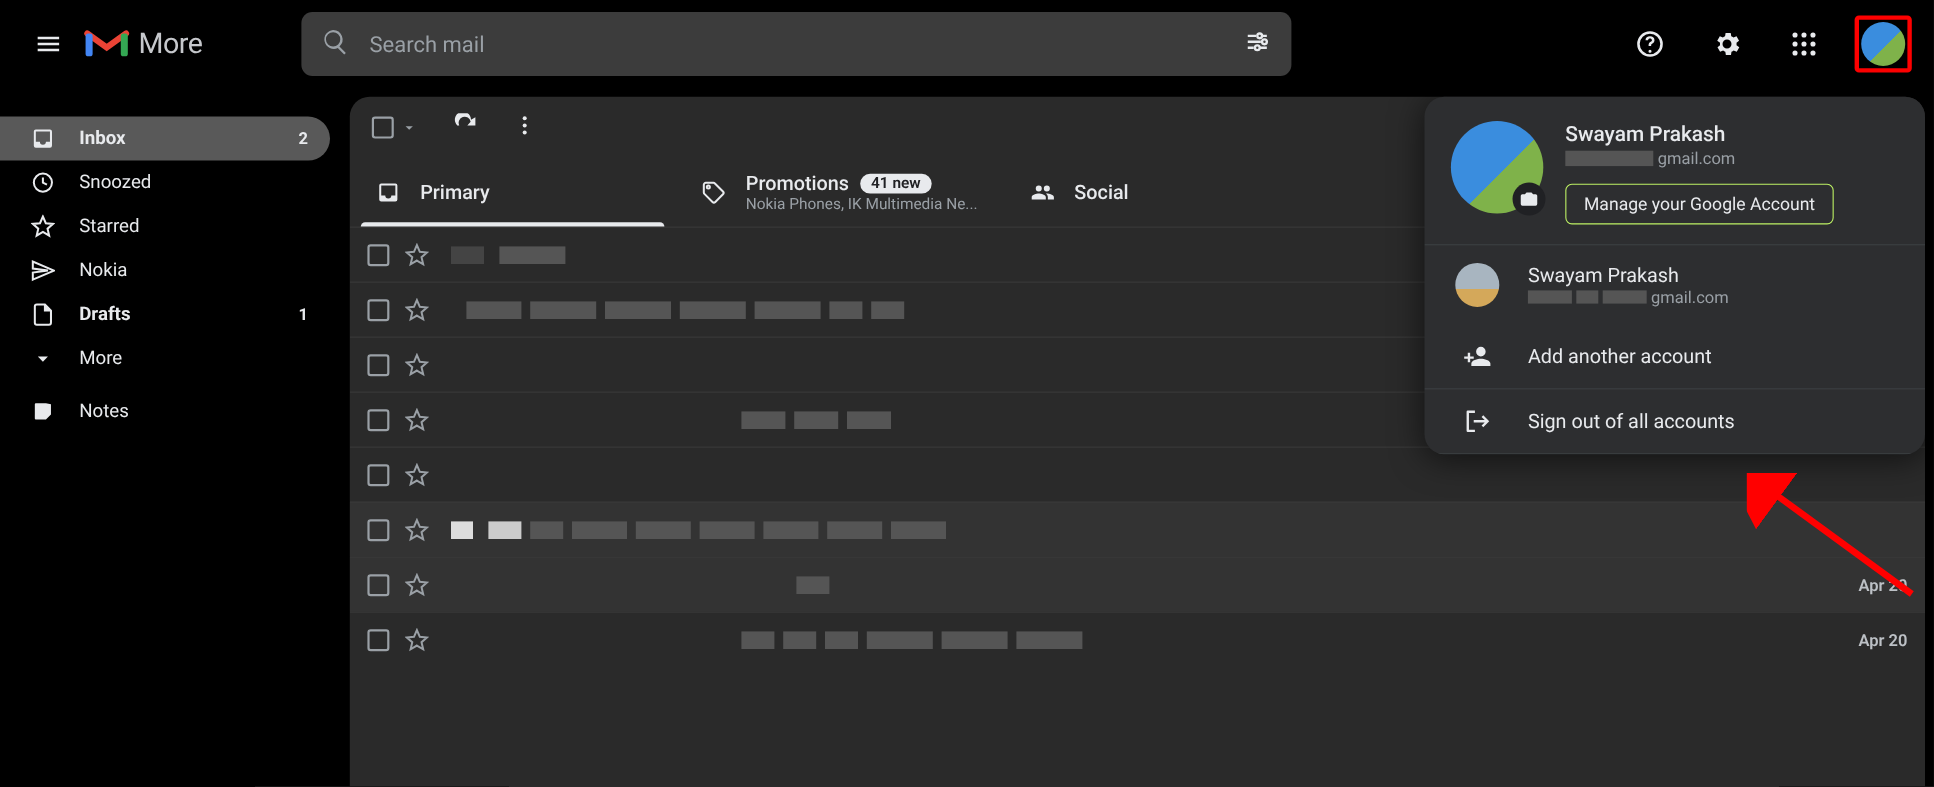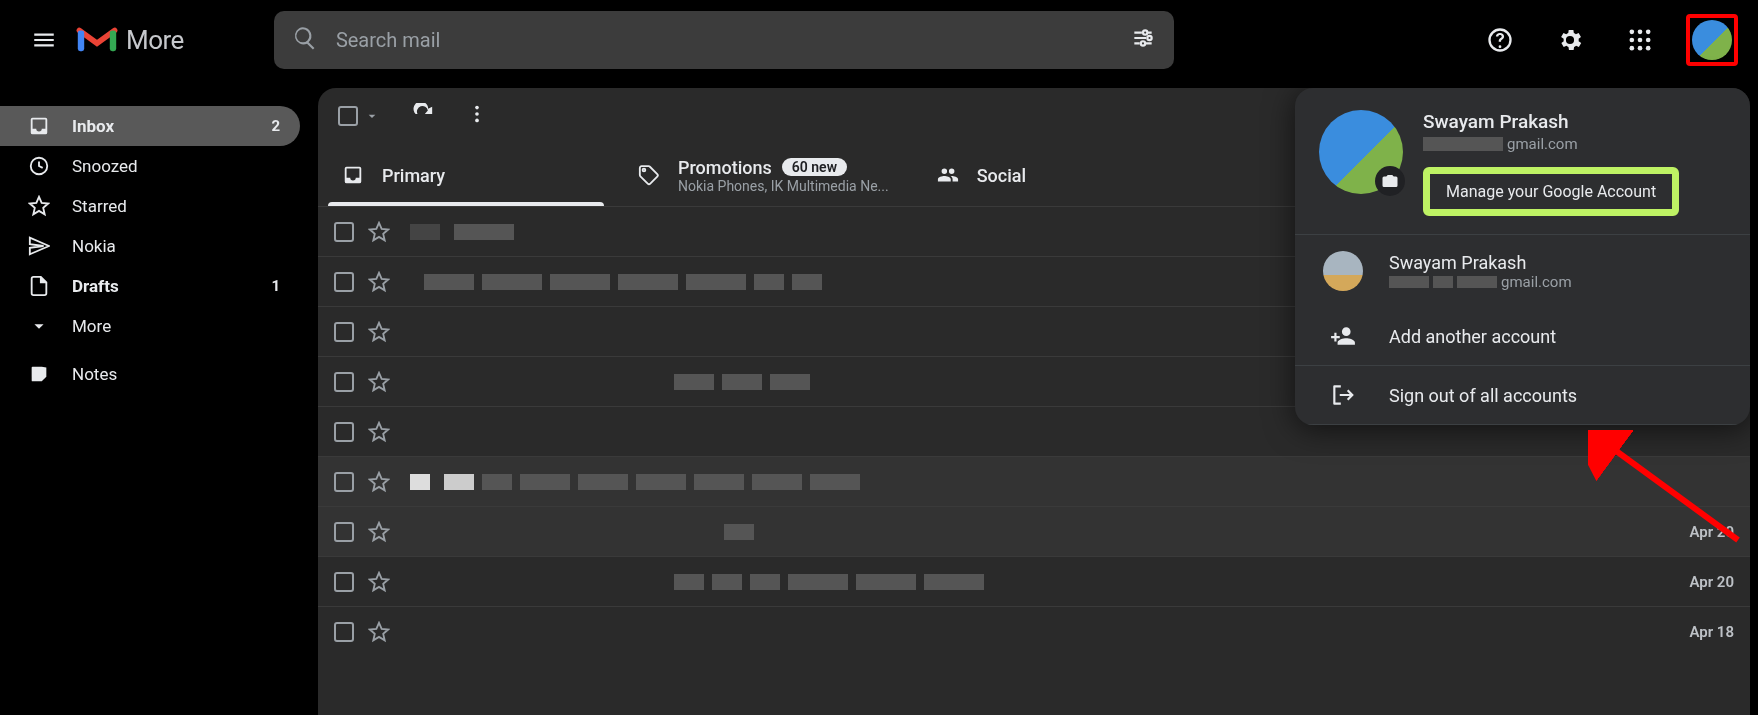--- a/index.html
+++ b/index.html
@@ -73,21 +73,21 @@
 
   
   .popover { position:absolute; top:88px; right:8px; width:455px; background:#2d2e30; border-radius:18px; overflow:hidden; box-shadow:0 4px 30px rgba(0,0,0,0.6); }
   .pop-top { padding:22px 24px 18px; display:flex; gap:20px; align-items:flex-start; }
   .pop-av { width:84px; height:84px; border-radius:50%; background:linear-gradient(135deg,#3a8dde 0%,#3a8dde 55%,#7fb24a 55%,#7fb24a 100%); position:relative; flex-shrink:0; }
   .pop-av .cam { position:absolute; right:-2px; bottom:-2px; width:30px; height:30px; border-radius:50%; background:#202124; display:flex; align-items:center; justify-content:center; }
   .pop-av .cam svg { width:18px; height:18px; fill:#e8eaed; }
   .pop-info .nm { font-size:19px; font-weight:500; }
   .pop-info .em { font-size:15px; color:#9aa0a6; margin-top:2px; display:flex; align-items:center; gap:4px; }
   .pop-info .em .blur { width:80px; height:14px; background:#555; display:inline-block; }
-  .manage { margin-top:14px; border:7px solid #bef264; border-radius:6px; padding:8px 16px; font-size:16px; cursor:pointer; display:inline-block; }
+  .manage { margin-top:14px; border:1px solid #bef264; border-radius:6px; padding:8px 16px; font-size:16px; cursor:pointer; display:inline-block; }
 
   .pop-sep { height:1px; background:#3c4043; }
   .pop-row { display:flex; align-items:center; gap:26px; padding:16px 28px; cursor:pointer; }
   .pop-row .ric { width:40px; display:flex; justify-content:center; }
   .pop-row .ric svg { width:26px; height:26px; fill:#e8eaed; }
   .pop-row .rav { width:40px; height:40px; border-radius:50%; background:linear-gradient(180deg,#a8b5c0 0%,#a8b5c0 60%,#d4a85a 60%); }
   .pop-row .rtxt .nm2 { font-size:18px; }
   .pop-row .rtxt .em2 { font-size:15px; color:#9aa0a6; display:flex; align-items:center; gap:4px; }
   .pop-row .rtxt .em2 .blur { width:40px; height:12px; background:#555; }
 
@@ -262,21 +262,21 @@
           <span class="t-label">Primary</span>
         </div>
     </div>
     <div class="tab">
       <svg viewBox="0 0 24 24">
           <path d="M21 11l-8-8a2 2 0 00-1.4-.6H4a2 2 0 00-2 2v7.6c0 .5.2 1 .6 1.4l8 8a2 2 0 002.8 0l7.6-7.6a2 2 0 000-2.8zM6.5 8A1.5 1.5 0 118 6.5 1.5 1.5 0 016.5 8z" fill="none" stroke="#e8eaed" stroke-width="2"></path>
         </svg>
       <div class="t-body">
         <div class="t-row">
           <span class="t-label">Promotions</span>
-          <span class="badge">60 new</span>
+          <span class="badge">41 new</span>
         </div>
         <span class="t-sub">Nokia Phones, IK Multimedia Ne...</span>
       </div>
     </div>
     <div class="tab">
       <svg viewBox="0 0 24 24">
           <path d="M16 11a3 3 0 10-3-3 3 3 0 003 3zM8 11a3 3 0 10-3-3 3 3 0 003 3zM8 13c-2.3 0-7 1.2-7 3.5V19h14v-2.5C15 14.2 10.3 13 8 13zm8 0c-.3 0-.6 0-1 .1 1.2.9 2 2 2 3.4V19h6v-2.5c0-2.3-4.7-3.5-7-3.5z"></path>
         </svg>
       <div class="t-body">
           <span class="t-label">Social</span>
@@ -376,29 +376,20 @@
       <div class="sender" style="width:0"></div>
       <div class="subject">
           <span class="blk" style="width:30px;margin-left:250px"></span>
           <span class="blk" style="width:30px"></span>
           <span class="blk" style="width:30px"></span>
           <span class="blk" style="width:60px"></span>
           <span class="blk" style="width:60px"></span>
           <span class="blk" style="width:60px"></span>
         </div>
       <span class="date">Apr 20</span>
-    </div>
-    <div class="mail-row">
-      <div class="chk"></div>
-      <svg class="star" viewBox="0 0 24 24">
-          <path d="M12 17.3l6.2 3.7-1.6-7 5.4-4.7-7.1-.6L12 2 9.1 8.7 2 9.3l5.4 4.7-1.6 7z"></path>
-        </svg>
-      <div class="sender" style="width:0"></div>
-        <div class="subject"></div>
-      <span class="date">Apr 18</span>
     </div>
   </div>
 </div>
 
 <div class="popover">
   <div class="pop-top">
     <div class="pop-av">
       <div class="cam">
         <svg viewBox="0 0 24 24">
             <path d="M12 15a3 3 0 100-6 3 3 0 000 6zm8-9h-3l-2-2H9L7 6H4a2 2 0 00-2 2v10a2 2 0 002 2h16a2 2 0 002-2V8a2 2 0 00-2-2z"></path>

